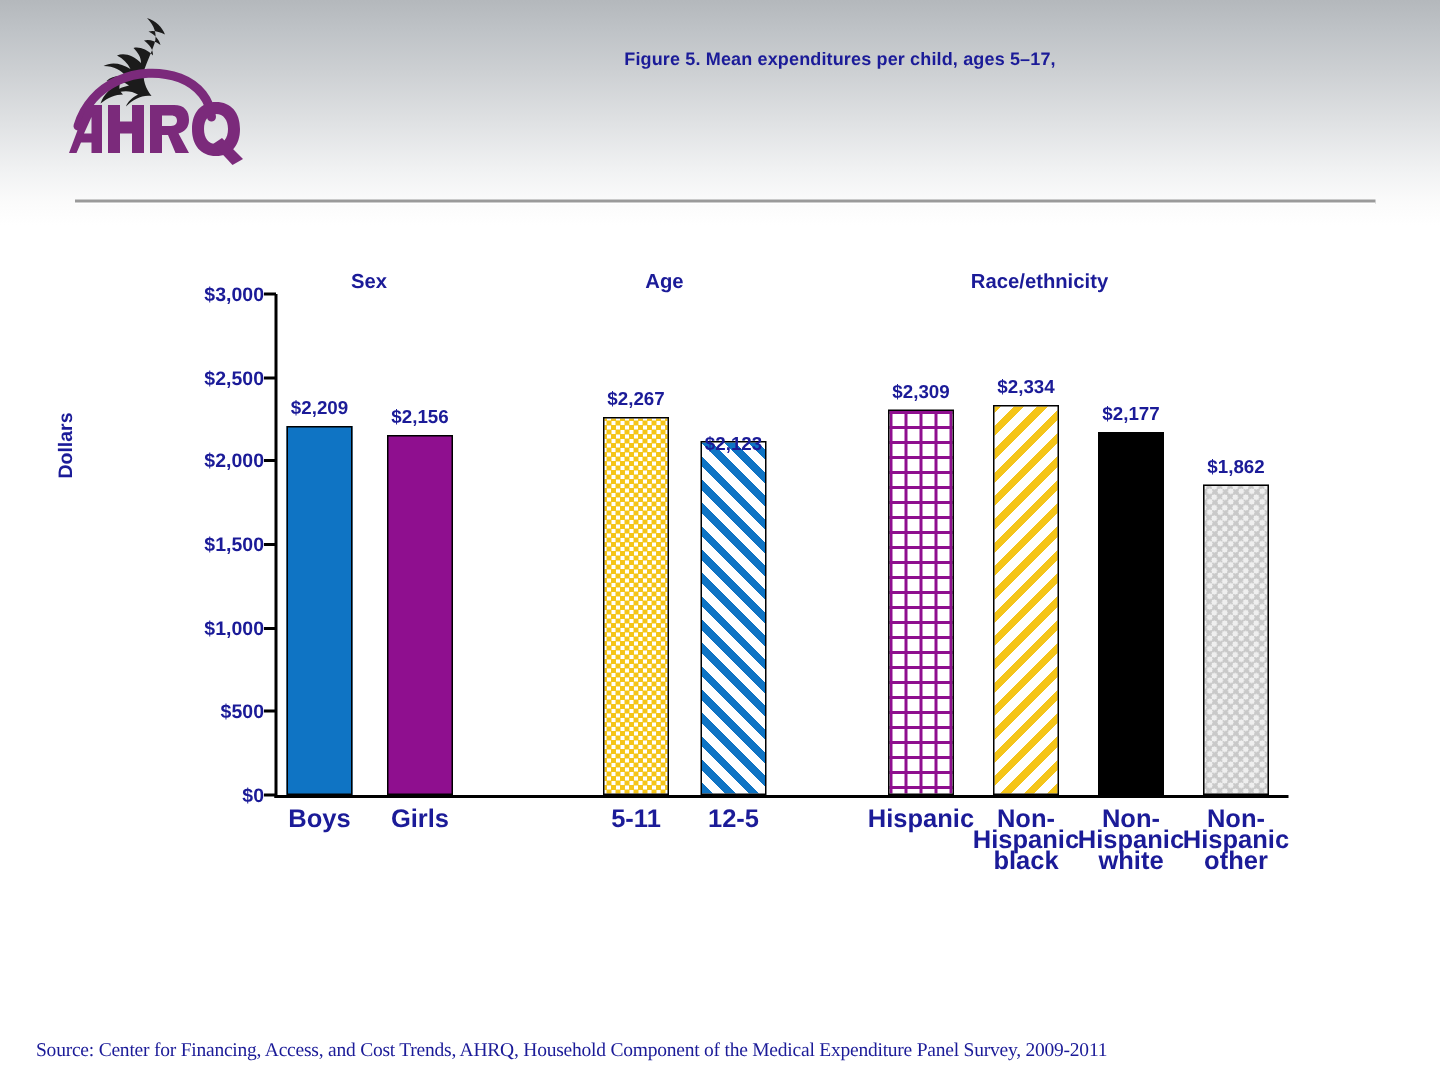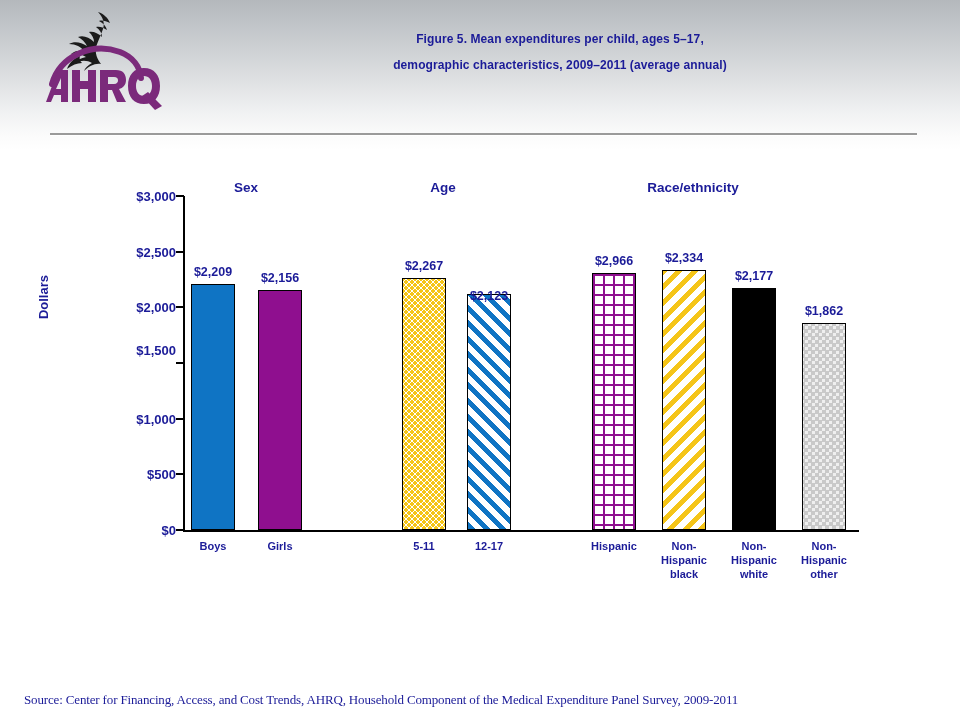--- a/index.html
+++ b/index.html
@@ -140,21 +140,21 @@
     position: absolute;
     color: #1b1b98;
     font-size: 12.5px;
     font-weight: bold;
     white-space: nowrap;
     transform: translateX(-50%);
   }
   .cat-label {
     position: absolute;
     color: #1b1b98;
-    font-size: 11px;
+    font-size: 17px;
     font-weight: bold;
     line-height: 14px;
     text-align: center;
     white-space: pre-line;
     transform: translateX(-50%);
   }
 
   
   .fill-solid-blue   { background: #0f74c4; }
   .fill-solid-purple { background: #8f0f8f; }
@@ -243,34 +243,33 @@
                C98 98 92 91 92 80 C92 69 98 62 108 62 Z
                M108 70 C103 70 100 74 100 80 C100 86 103 90 108 90
                C113 90 116 86 116 80 C116 74 113 70 108 70 Z"></path>
       <path d="M112 86 L126 100 L119 104 L106 90 Z"></path>
     </g>
   </svg>
 </div>
 
 <div id="chart-title">
   <span class="tline">Figure 5. Mean expenditures per child, ages 5–17,</span>
-  <span class="tline">demographic characteristics, 2009–2011 (average annual)</span>
 </div>
 
 <div id="header-divider"></div>
 
 <div id="plot-area">
 
   <div id="y-axis-title">Dollars</div>
 
   <div id="ytick-labels">
       <div class="ytick-label" style="top: 530px;">$0</div>
       <div class="ytick-label" style="top: 474.333px;">$500</div>
       <div class="ytick-label" style="top: 418.667px;">$1,000</div>
-      <div class="ytick-label" style="top: 350px;">$1,500</div>
+      <div class="ytick-label" style="top: 363px;">$1,500</div>
       <div class="ytick-label" style="top: 307.333px;">$2,000</div>
       <div class="ytick-label" style="top: 251.667px;">$2,500</div>
       <div class="ytick-label" style="top: 196px;">$3,000</div>
     </div>
 
   <div id="axis-line"></div>
   <div id="axis-baseline"></div>
 
   <div id="group-headers-layer">
       <div class="group-header" style="left: 246px; top: 180px;">Sex</div>
@@ -280,39 +279,39 @@
   <div id="bars-layer">
       <div class="bar fill-solid-blue" title="Boys: $2,209" style="left: 191px; top: 284.065px; width: 44px; height: 245.935px;"></div>
       <div class="bar-value" style="left: 213px; top: 265.065px;">$2,209</div>
       <div class="bar fill-solid-purple" title="Girls: $2,156" style="left: 258px; top: 289.965px; width: 44px; height: 240.035px;"></div>
       <div class="bar-value" style="left: 280px; top: 270.965px;">$2,156</div>
       <div class="bar fill-dots-gold" title="5-11: $2,267" style="left: 402px; top: 277.607px; width: 44px; height: 252.393px;"></div>
       <div class="bar-value" style="left: 424px; top: 258.607px;">$2,267</div>
       <div class="bar fill-diag-blue" title="12-17: $2,123" style="left: 467px; top: 293.639px; width: 44px; height: 236.361px;"></div>
       <div class="bar-value" style="left: 489px; top: 289px;">$2,123</div>
       <div class="bar fill-brick-purple" title="Hispanic: $2,309" style="left: 592px; top: 272.931px; width: 44px; height: 257.069px;"></div>
-      <div class="bar-value" style="left: 614px; top: 253.931px;">$2,966</div>
+      <div class="bar-value" style="left: 614px; top: 253.931px;">$2,309</div>
       <div class="bar fill-diag-gold" title="Non-
 Hispanic
 black: $2,334" style="left: 662px; top: 270.148px; width: 44px; height: 259.852px;"></div>
       <div class="bar-value" style="left: 684px; top: 251.148px; text-align: center;">$2,334</div>
       <div class="bar fill-solid-black" title="Non-
 Hispanic
 white: $2,177" style="left: 732px; top: 287.627px; width: 44px; height: 242.373px;"></div>
       <div class="bar-value" style="left: 754px; top: 268.627px;">$2,177</div>
       <div class="bar fill-speckle-gray" title="Non-
 Hispanic
 other: $1,862" style="left: 802px; top: 322.697px; width: 44px; height: 207.303px;"></div>
       <div class="bar-value" style="left: 824px; top: 303.697px;">$1,862</div>
     </div>
   <div id="cat-labels-layer">
       <div class="cat-label" style="left: 213px; top: 539px;">Boys</div>
       <div class="cat-label" style="left: 280px; top: 539px;">Girls</div>
       <div class="cat-label" style="left: 424px; top: 539px;">5-11</div>
-      <div class="cat-label" style="left: 489px; top: 539px;">12-17</div>
+      <div class="cat-label" style="left: 489px; top: 539px;">12-5</div>
       <div class="cat-label" style="left: 614px; top: 539px;">Hispanic</div>
       <div class="cat-label" style="left: 684px; top: 539px;">Non-
 Hispanic
 black</div>
       <div class="cat-label" style="left: 754px; top: 539px;">Non-
 Hispanic
 white</div>
       <div class="cat-label" style="left: 824px; top: 539px;">Non-
 Hispanic
 other</div>

